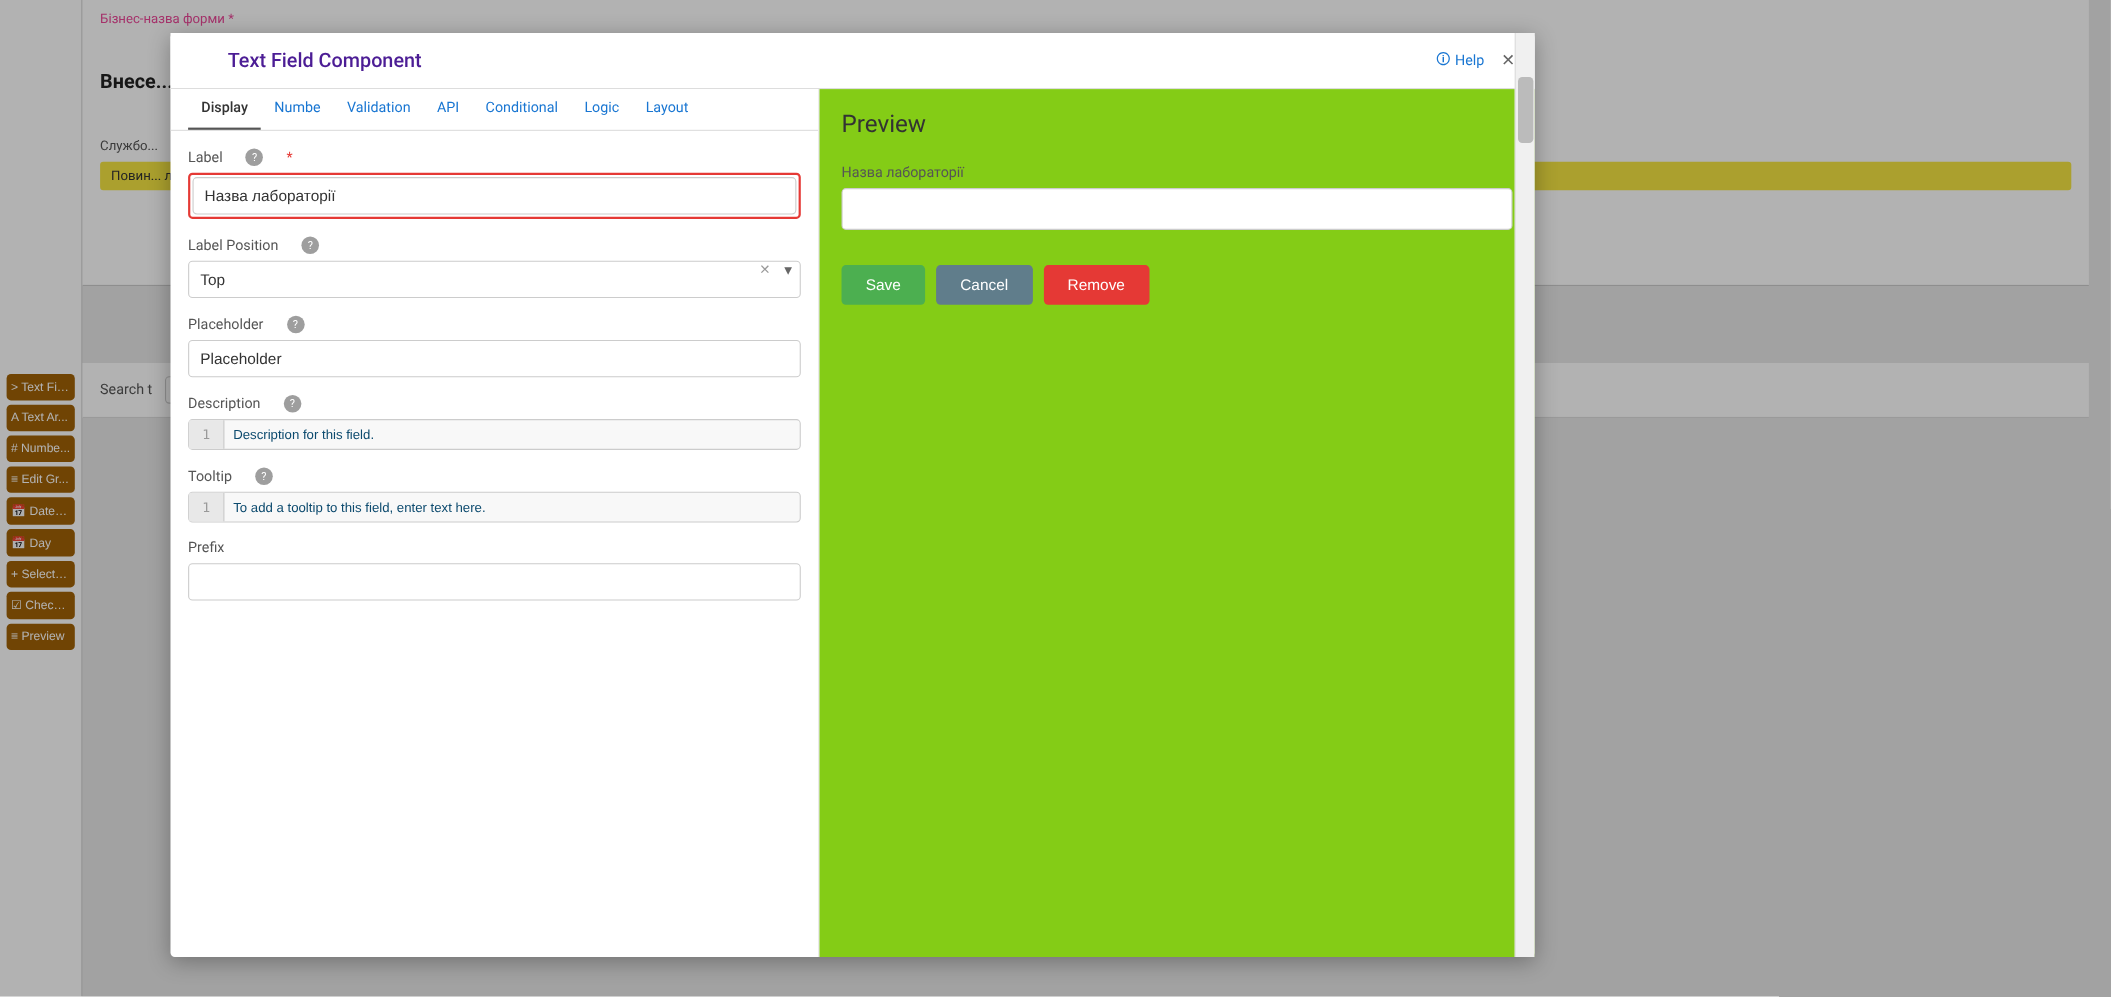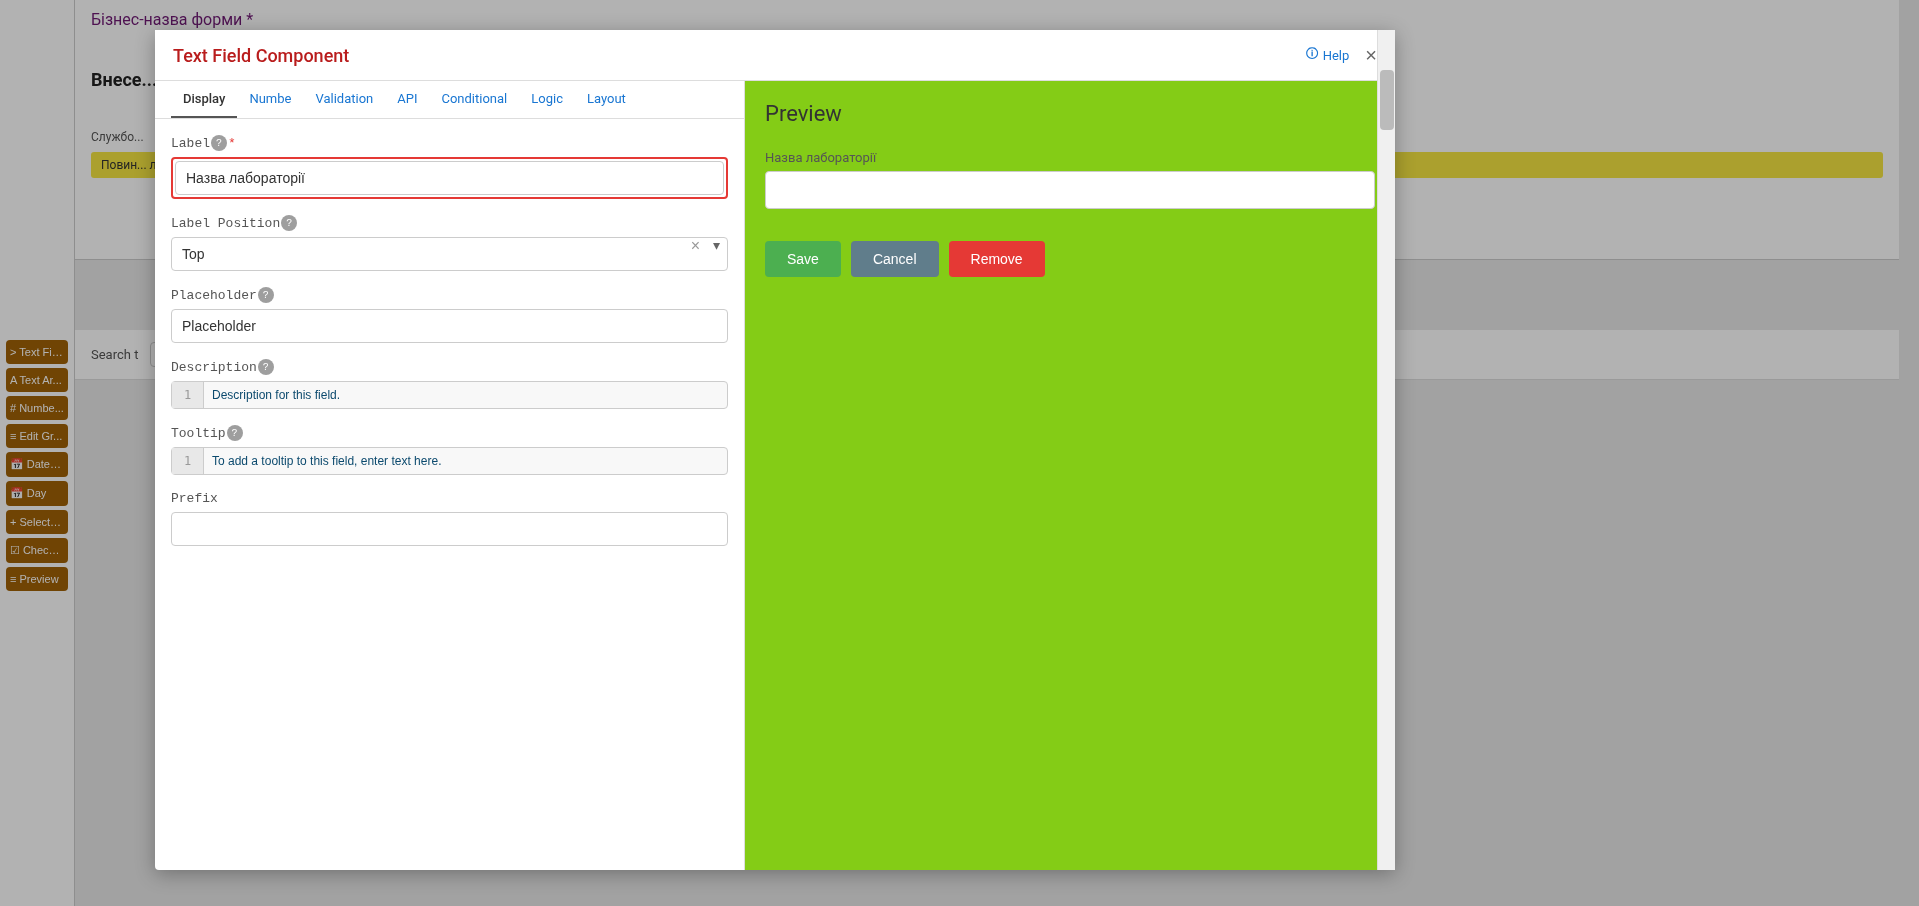--- a/index.html
+++ b/index.html
@@ -56,22 +56,22 @@
     .top-content {
       position: absolute;
       top: 0; left: 75px; right: 20px;
       height: 260px;
       background: #fff;
       border-bottom: 1px solid #ccc;
       padding: 10px 16px;
     }
 
     .top-label {
-      font-size: 16px;
-      color: #701a75;
+      font-size: 12px;
+      color: #ec4899;
     }
 
     .top-title {
       font-size: 18px;
       font-weight: bold;
       margin-top: 40px;
       color: #222;
     }
 
     .top-service {
@@ -143,21 +143,22 @@
       align-items: center;
       justify-content: space-between;
       padding: 14px 18px;
       border-bottom: 1px solid #ddd;
       background: #fff;
     }
 
     .modal-title {
       font-size: 18px;
       font-weight: 500;
-      color: #b91c1c;
+      color: #4c1d95;
+      margin-left: 34px;
     }
 
     .modal-header-right {
       display: flex;
       align-items: center;
       gap: 16px;
     }
 
     .help-link {
       color: #1976d2;
@@ -227,22 +228,21 @@
     .field-group {
       margin-bottom: 16px;
     }
 
     .field-label {
       font-size: 13px;
       color: #555;
       margin-bottom: 6px;
       display: flex;
       align-items: center;
-      gap: 1px;
-      font-family: Liberation Mono, monospace;
+      gap: 21px;
     }
 
     .field-label .required {
       color: #e53935;
     }
 
     .help-icon {
       display: inline-flex;
       align-items: center;
       justify-content: center;

